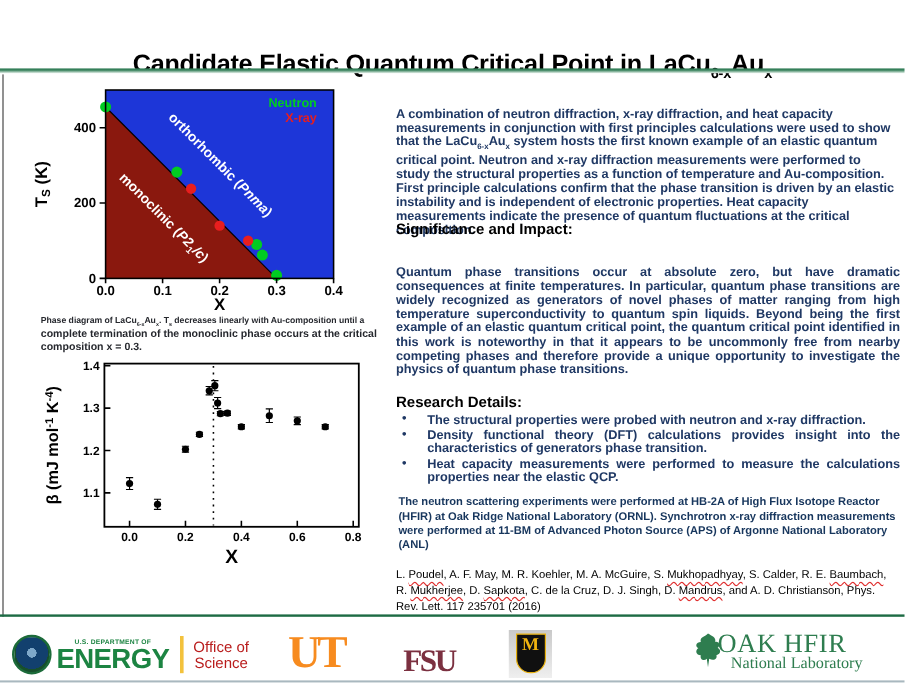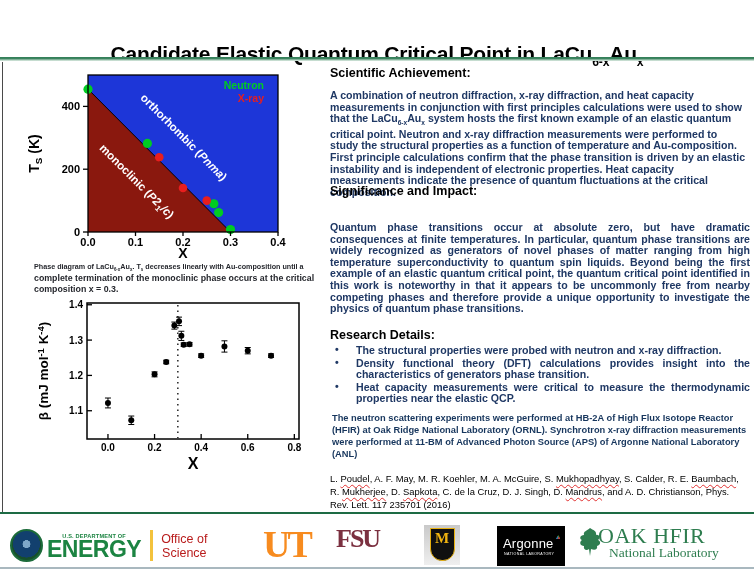--- a/index.html
+++ b/index.html
@@ -30,22 +30,22 @@
   .wavy{text-decoration:underline wavy #e03030 1px;text-underline-offset:2px;}
   .bottom-rule{position:absolute;top:512px;left:0;width:100%;height:2px;background:#1d6b44;}
   .logos{position:absolute;top:524px;left:0;width:100%;height:42px;}
   .doe{position:absolute;left:10px;top:5px;display:flex;align-items:center;text-align:center;}
   .seal{width:33px;height:33px;border-radius:50%;border:2px solid #1c6b3a;box-sizing:border-box;background:radial-gradient(circle at 50% 45%,#7ea8c9 0 18%,#12406e 19% 62%,#174f2c 63%);}
   .doe-text{margin-left:4px;}
   .doe-dept{font-size:5.6px;font-weight:bold;color:#1c8442;letter-spacing:.2px;}
   .doe-name{font-size:23px;font-weight:900;color:#1c8442;letter-spacing:-.5px;line-height:20px;}
   .gold-div{width:3px;height:31px;background:#f3c23c;margin:0 8px 0 9px;}
   .office{font-size:12.5px;color:#b91c1c;line-height:14px;}
-  .ut{position:absolute;left:263px;top:-2px;font-size:38px;font-weight:900;color:#f78b1f;letter-spacing:-3px;font-family:"Liberation Serif",serif;}
-  .fsu{position:absolute;left:336px;top:0;font-size:26px;font-weight:bold;color:#7b3040;font-family:"Liberation Serif",serif;letter-spacing:-2px;}
+  .ut{position:absolute;left:240px;top:-2px;font-size:38px;font-weight:900;color:#f78b1f;letter-spacing:-3px;font-family:"Liberation Serif",serif;}
+  .fsu{position:absolute;left:336px;top:12px;font-size:26px;font-weight:bold;color:#7b3040;font-family:"Liberation Serif",serif;letter-spacing:-2px;}
   .mu{position:absolute;left:424px;top:1px;width:36px;height:40px;background:linear-gradient(#c9c9c9,#efefef);display:flex;align-items:flex-start;justify-content:center;}
   .mu-shield{margin-top:3px;width:25px;height:33px;background:#101010;border:1.5px solid #e8b10f;border-radius:0 0 12px 12px;box-sizing:border-box;display:flex;justify-content:center;}
   .mu-shield span{color:#f1b410;font-weight:900;font-size:15px;line-height:15px;margin-top:2px;font-family:"Liberation Serif",serif;}
   .argonne{position:absolute;left:497px;top:2px;width:68px;height:40px;background:#000;color:#fff;padding:4px 5px 3px 6px;box-sizing:border-box;}
   .arg-row{display:flex;align-items:flex-start;gap:2px;}
   .arg-name{font-size:13px;letter-spacing:.2px;line-height:15px;margin-top:6px;}
   .arg-sub{font-size:3.6px;letter-spacing:.4px;margin-top:1px;margin-left:1px;}
   .ornl{position:absolute;left:577px;top:1px;display:flex;align-items:flex-start;}
   .ornl .leaf{margin-top:2px;}
   .ornl-text{margin-left:-5px;}
@@ -174,31 +174,30 @@
       <line x1="53" y1="44.09090909090909" x2="58" y2="44.09090909090909" stroke="#000" stroke-width="1.3"></line>
       <text x="49" y="47.59090909090909" text-anchor="end" font-size="10" font-weight="bold">1.3</text>
       <line x1="53" y1="8.766233766233825" x2="58" y2="8.766233766233825" stroke="#000" stroke-width="1.3"></line>
       <text x="49" y="12.266233766233825" text-anchor="end" font-size="10" font-weight="bold">1.4</text>
       <text x="159" y="173" text-anchor="middle" font-size="16" font-weight="bold">X</text>
       <text transform="translate(14,75) rotate(-90)" text-anchor="middle" font-size="13.5" font-weight="bold"><tspan>β (mJ mol</tspan><tspan font-size="70%" dy="-4">-1</tspan><tspan dy="4"> K</tspan><tspan font-size="70%" dy="-4">-4</tspan><tspan dy="4">)</tspan></text>
     </svg>
 
 
   <div class="rcol">
-    <h3 class="h ach">Scientific Achievement:</h3>
     <p class="body p1"><span>A combination of neutron diffraction, x-ray diffraction,  and heat capacity measurements in conjunction with first principles calculations were used to show that the LaCu</span><sub>6-x</sub><span>Au</span><sub>x</sub><span> system hosts the first known example of an elastic quantum critical point. Neutron and x-ray diffraction measurements were performed to study the structural properties as a function of temperature and Au-composition. First principle calculations confirm that the phase transition is driven by an elastic instability and is independent of electronic properties. Heat capacity measurements indicate the presence of quantum fluctuations at the critical composition.</span></p>
 
     <h3 class="h sig">Significance and Impact:</h3>
     <p class="body p2">Quantum phase transitions occur at absolute zero, but have dramatic consequences at finite temperatures. In particular, quantum phase transitions are widely recognized as generators of novel phases of matter ranging from high temperature superconductivity to quantum spin liquids. Beyond being the first example of an elastic quantum critical point, the quantum critical point identified in this work is noteworthy in that it appears to be uncommonly free from nearby competing phases and therefore provide a unique opportunity to investigate the physics of quantum phase transitions.</p>
 
     <h3 class="h res">Research Details:</h3>
     <div class="bullets">
       <div class="bullet"><span class="bdot">•</span><span>The structural properties were probed with neutron and x-ray diffraction.</span></div>
       <div class="bullet"><span class="bdot">•</span><span>Density functional theory (DFT) calculations provides insight into the characteristics of generators phase transition.</span></div>
-      <div class="bullet"><span class="bdot">•</span><span>Heat capacity measurements were critical to measure the thermodynamic properties near the elastic QCP.</span></div>
+      <div class="bullet"><span class="bdot">•</span><span>Heat capacity measurements were performed to measure the calculations properties near the elastic QCP.</span></div>
     </div>
 
     <p class="facilities">The neutron scattering experiments were performed at HB-2A of High Flux Isotope Reactor (HFIR) at Oak Ridge National Laboratory (ORNL).  Synchrotron x-ray diffraction measurements were performed at 11-BM of Advanced Photon Source (APS) of Argonne National Laboratory (ANL)</p>
     <p class="citation" id="citation"><span>L. </span><span class="wavy">Poudel</span><span>, A. F. May, M. R. Koehler, M. A. McGuire, S. </span><span class="wavy">Mukhopadhyay</span><span>, S. Calder, R. E. </span><span class="wavy">Baumbach</span><span>, R. </span><span class="wavy">Mukherjee</span><span>, D. </span><span class="wavy">Sapkota</span><span>, C. de la Cruz, D. J. Singh, D. </span><span class="wavy">Mandrus</span><span>, and A. D. Christianson,  Phys. Rev. Lett. 117 235701 (2016)</span></p>
   </div>
 
   <div class="bottom-rule"></div>
 
   <div class="logos">
     <div class="doe">
@@ -213,31 +212,20 @@
         <div>Science</div>
       </div>
     </div>
     <div class="ut">UT</div>
     <div class="fsu">FSU</div>
     <div class="mu">
       <div class="mu-shield">
           <span>M</span>
         </div>
     </div>
-    <div class="argonne">
-      <div class="arg-row">
-        <span class="arg-name">Argonne</span>
-        <svg class="arg-tri" width="16" height="14" viewBox="0 0 16 14">
-            <polygon points="8,0 16,14 0,14" fill="#2ca02c"></polygon>
-            <polygon points="6,3 12,14 0,14" fill="#1f77d0" opacity="0.9"></polygon>
-            <polygon points="10,3 16,14 5,14" fill="#d62728" opacity="0.8"></polygon>
-          </svg>
-      </div>
-      <div class="arg-sub">NATIONAL LABORATORY</div>
-    </div>
     <div class="ornl">
       <svg class="leaf" width="26" height="30" viewBox="0 0 26 30">
           <path d="M13 1 C10 4 6 4 7 8 C3 8 2 12 5 13 C2 15 3 19 7 19 C6 23 10 24 12 22 L13 29 L14 22 C18 24 21 22 20 19 C24 18 24 14 21 13 C24 11 22 7 19 8 C20 4 16 3 13 1 Z" fill="#2e7d4f"></path>
         </svg>
       <div class="ornl-text">
         <div class="ornl-1">OAK HFIR</div>
         <div class="ornl-2">National Laboratory</div>
       </div>
     </div>
   </div>

